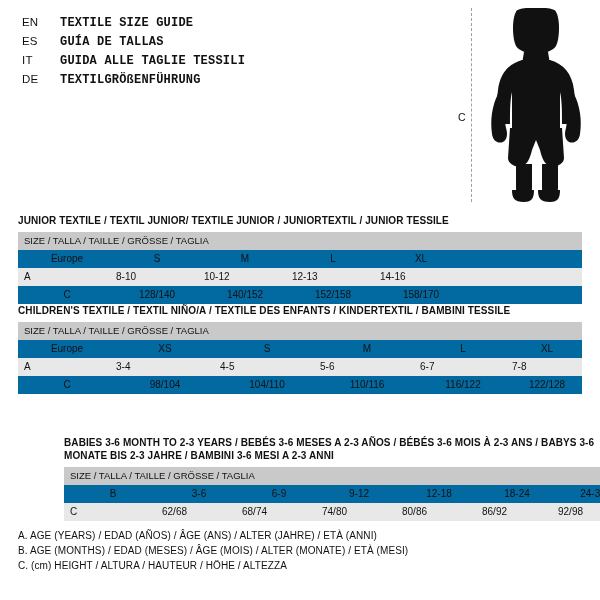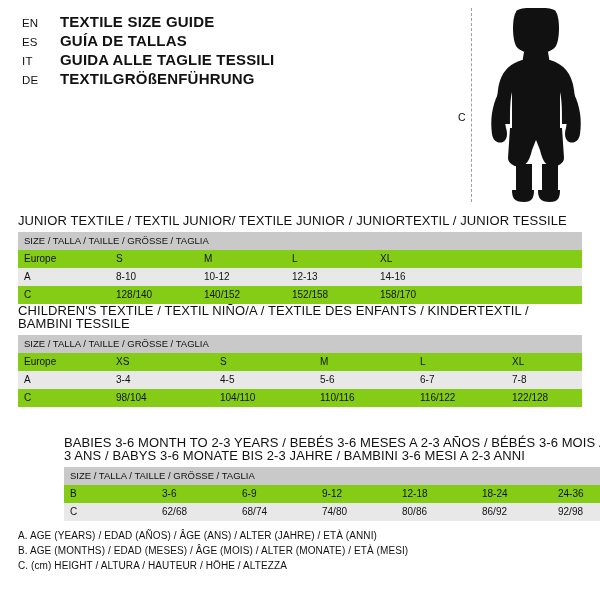--- a/index.html
+++ b/index.html
@@ -35,24 +35,25 @@
     line-height: 16px;
   }
   .lang-code {
     width: 38px;
     font-size: 11.5px;
     font-weight: normal;
     letter-spacing: 0.2px;
     color: #111;
   }
   .lang-title {
-    font-size: 15px;
+    font-size: 12px;
     font-weight: bold;
     letter-spacing: 0.2px;
     color: #111;
+    font-family: Liberation Mono, monospace;
   }
 
   
   .figure-area {
     position: absolute;
     top: 6px;
     left: 452px;
     width: 140px;
     height: 196px;
   }
@@ -81,22 +82,22 @@
     height: 194px;
   }
 
   
   .section {
     position: absolute;
     left: 18px;
     width: 564px;
   }
   .section-title {
-    font-size: 13px;
-    font-weight: normal;
+    font-size: 10px;
+    font-weight: bold;
     color: #111;
     margin-bottom: 5px;
     letter-spacing: 0.1px;
     line-height: 13px;
   }
   table.size-table {
     border-collapse: collapse;
     width: 564px;
     table-layout: fixed;
   }
@@ -112,21 +113,22 @@
     background: #c9c9c9;
     font-size: 9.5px;
     font-weight: normal;
     padding-top: 3px;
     padding-bottom: 3px;
   }
   tr.shade td {
     background: #e8e8e8;
   }
   tr.plain td {
-    background: #84cc16;
+    background: #0369a1;
+    text-align: center;
   }
 
   
   .footnotes {
     position: absolute;
     left: 18px;
     top: 528px;
     width: 564px;
   }
   .footnote {

